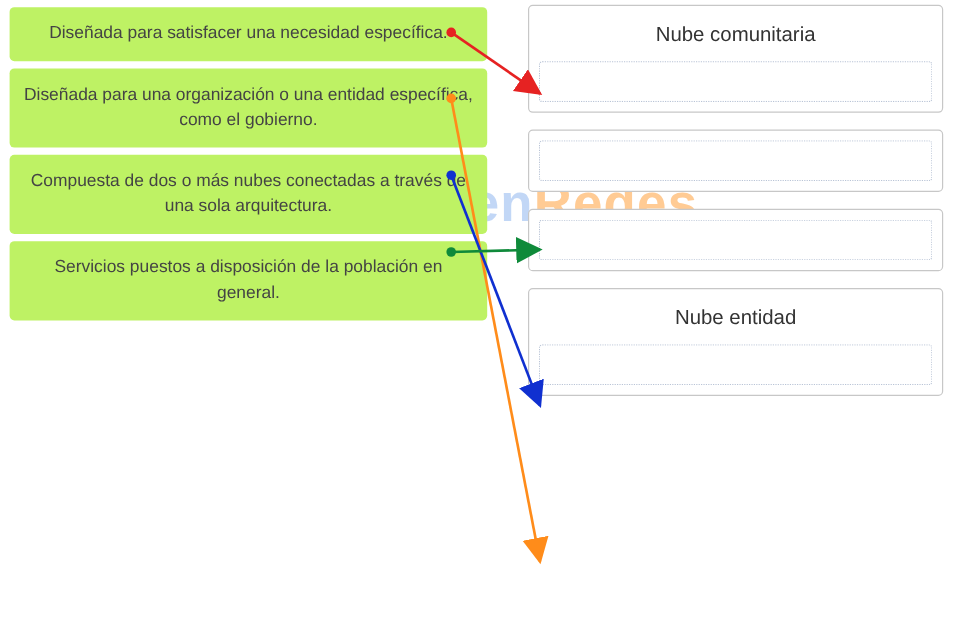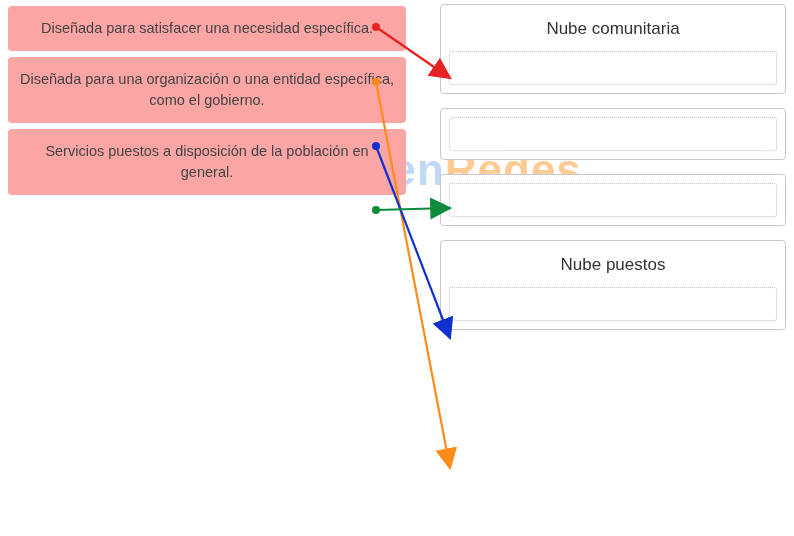--- a/index.html
+++ b/index.html
@@ -11,21 +11,21 @@
     background: #fff;
     overflow: hidden;
   }
   .left-col {
     position: absolute;
     left: 8px;
     top: 6px;
     width: 398px;
   }
   .desc-card {
-    background: #fca5a5;
+    background: #bef264;
     border-radius: 4px;
     padding: 12px 10px;
     margin-bottom: 6px;
     text-align: center;
     font-size: 14.5px;
     color: #444;
     line-height: 1.45;
   }
   .right-col {
     position: absolute;
@@ -80,37 +80,40 @@
 </div>
 
 <div class="left-col">
   <div class="desc-card">
     <span>Diseñada para satisfacer una necesidad específica.</span>
   </div>
   <div class="desc-card">
     <span>Diseñada para una organización o una entidad específica, como el gobierno.</span>
   </div>
   <div class="desc-card">
+    <span>Compuesta de dos o más nubes conectadas a través de una sola arquitectura.</span>
+  </div>
+  <div class="desc-card">
     <span>Servicios puestos a disposición de la población en general.</span>
   </div>
 </div>
 
 <div class="right-col">
   <div class="target-card">
     <div class="target-title">Nube comunitaria</div>
     <div class="drop-zone"></div>
   </div>
   <div class="target-card">
     <div class="drop-zone"></div>
   </div>
   <div class="target-card">
     <div class="drop-zone"></div>
   </div>
   <div class="target-card">
-    <div class="target-title">Nube puestos</div>
+    <div class="target-title">Nube entidad</div>
     <div class="drop-zone"></div>
   </div>
 </div>
 
 <svg class="arrows">
   <defs>
     <marker id="ah-0" markerWidth="12" markerHeight="12" refX="9" refY="5" orient="auto">
       <path d="M0,0 L10,5 L0,10 Z" fill="#e62222"></path>
     </marker>
     <marker id="ah-1" markerWidth="12" markerHeight="12" refX="9" refY="5" orient="auto">

